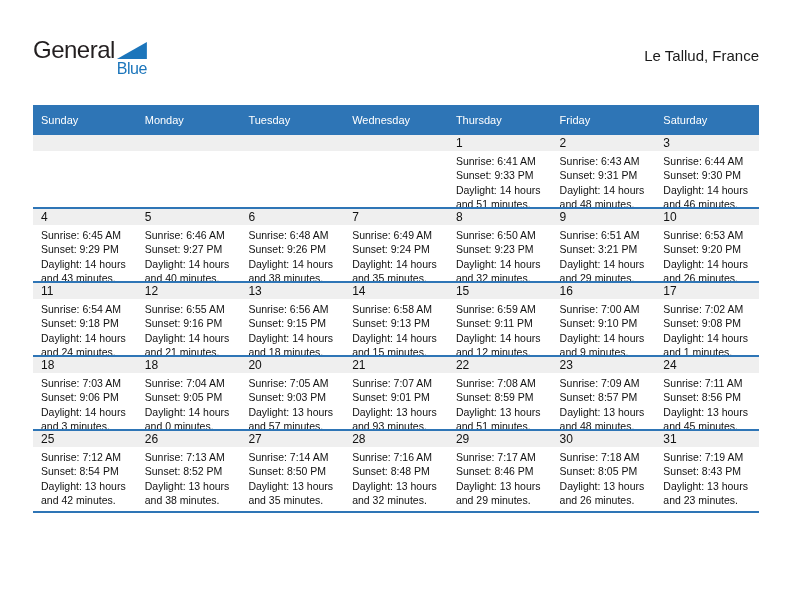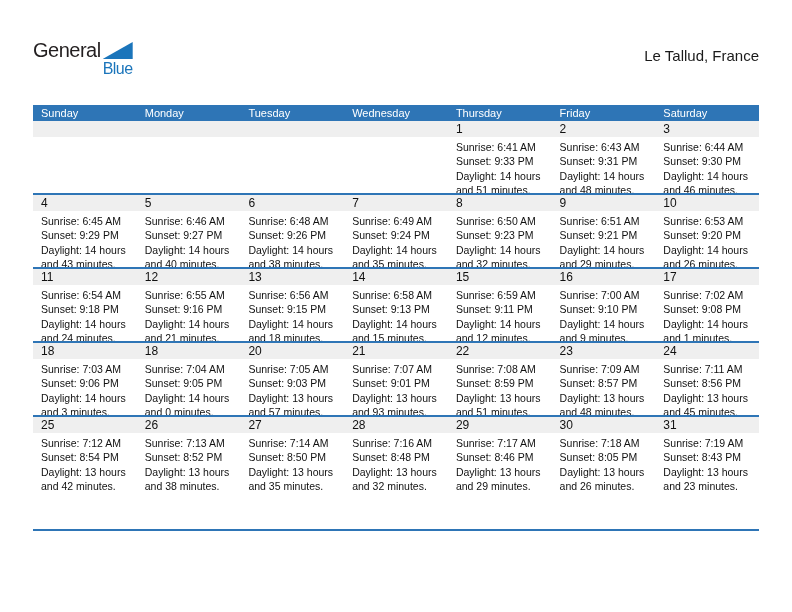--- a/index.html
+++ b/index.html
@@ -10,21 +10,21 @@
     position: relative;
     overflow: hidden;
     color: #1a1a1a;
   }
   .page { position: absolute; inset: 0; }
 
   
   .logo { position: absolute; left: 33px; top: 38px; }
   .logo-top { display: flex; align-items: flex-end; }
   .logo-general {
-    font-size: 20px; line-height: 24px;
+    font-size: 24px; line-height: 24px;
     color: var(--logo-dark, #231F20);
     letter-spacing: -0.5px;
   }
   .logo-tri {
     width: 30px; height: 17px;
     margin-left: 2px; margin-bottom: 3px;
     background: var(--logo-blue, #1B75BB);
     clip-path: polygon(0 100%, 100% 0, 100% 100%);
   }
   .logo-blue-text {
@@ -36,39 +36,39 @@
   }
 
   
   .title-block { position: absolute; right: 33px; top: 40px; text-align: right; }
   .month-title { font-size: 28px; line-height: 30px; color: #1a1a1a; }
   .location { font-size: 15px; line-height: 17px; margin-top: 7px; color: #1a1a1a; text-align: right; }
 
   
   .calendar { position: absolute; left: 33px; top: 105px; width: 726px; }
   .weekday-header {
-    display: flex; height: 16px; align-items: center;
+    display: flex; height: 30px; align-items: center;
     background: var(--header-blue, #2E75B6);
   }
   .weekday-cell {
     flex: 1; color: #ffffff; font-size: 11px; padding-left: 8px;
     white-space: nowrap; overflow: hidden;
   }
   .week-row { border-top: 2px solid var(--header-blue, #2E75B6); }
   .week-row.first { border-top: none; }
   .week-row.last { border-bottom: 2px solid var(--header-blue, #2E75B6); }
   .date-band { display: flex; background: var(--band-gray, #EFEFEF); height: 16px; }
   .date-cell {
     flex: 1; font-size: 12px; line-height: 16px;
     padding-left: 8px; color: #111;
   }
   .content-row { display: flex; }
   .week-row.first .content-row,
   .week-row.mid .content-row { height: 56px; }
-  .week-row.last .content-row { height: 96px; }
+  .week-row.last .content-row { height: 64px; }
   .day-cell { flex: 1; padding: 3px 4px 0 8px; overflow: hidden; }
   .day-line { font-size: 10.5px; line-height: 14.4px; color: #111; white-space: nowrap; }
 </style>
 </head>
 <body>
 
 <div class="page">
 
   <div class="logo">
     <div class="logo-top">
@@ -164,21 +164,21 @@
               <div class="day-line">and 35 minutes.</div>
             </div>
             <div class="day-cell">
               <div class="day-line">Sunrise: 6:50 AM</div>
               <div class="day-line">Sunset: 9:23 PM</div>
               <div class="day-line">Daylight: 14 hours</div>
               <div class="day-line">and 32 minutes.</div>
             </div>
             <div class="day-cell">
               <div class="day-line">Sunrise: 6:51 AM</div>
-              <div class="day-line">Sunset: 9:21 PM</div>
+              <div class="day-line">Sunset: 3:21 PM</div>
               <div class="day-line">Daylight: 14 hours</div>
               <div class="day-line">and 29 minutes.</div>
             </div>
             <div class="day-cell">
               <div class="day-line">Sunrise: 6:53 AM</div>
               <div class="day-line">Sunset: 9:20 PM</div>
               <div class="day-line">Daylight: 14 hours</div>
               <div class="day-line">and 26 minutes.</div>
             </div>
           </div>

